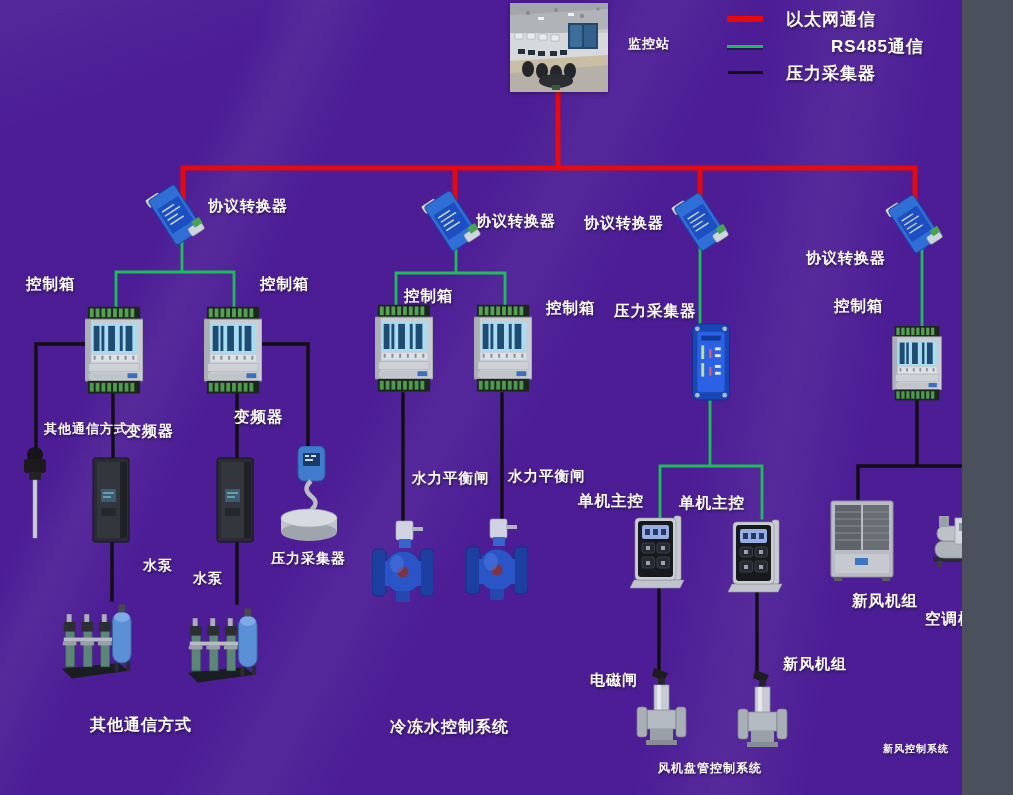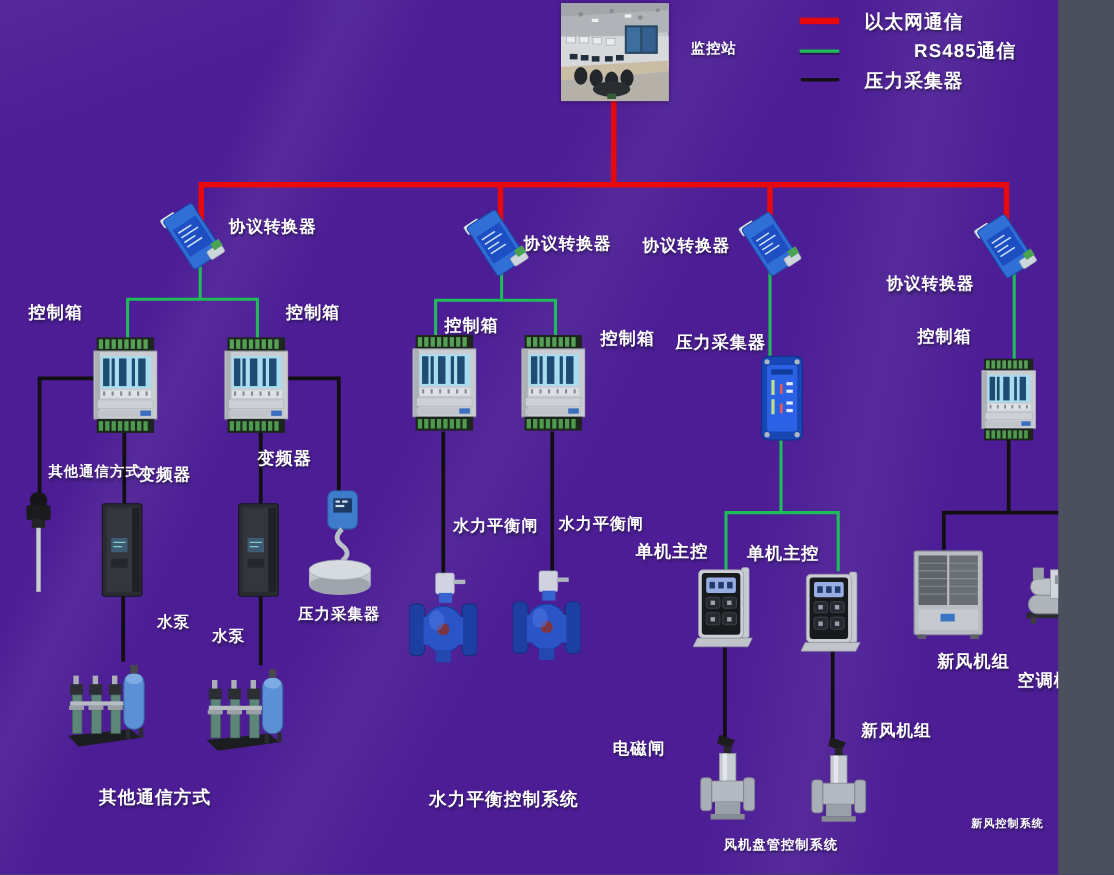--- a/index.html
+++ b/index.html
@@ -470,23 +470,23 @@
   <div class="lbl" style="left:271px;top:550px;font-size:14px">压力采集器</div>
   <div class="lbl" style="left:143px;top:557px;font-size:14px">水泵</div>
   <div class="lbl" style="left:193px;top:570px;font-size:14px">水泵</div>
 
   <div class="lbl" style="left:412px;top:469px;font-size:14.5px">水力平衡闸</div>
   <div class="lbl" style="left:508px;top:467px;font-size:14.5px">水力平衡闸</div>
 
   <div class="lbl" style="left:578px;top:491px;font-size:15.5px">单机主控</div>
   <div class="lbl" style="left:679px;top:493px;font-size:15.5px">单机主控</div>
 
-  <div class="lbl" style="left:557px;top:671px;font-size:15px">电磁闸</div>
+  <div class="lbl" style="left:590px;top:671px;font-size:15px">电磁闸</div>
   <div class="lbl" style="left:783px;top:655px;font-size:15px">新风机组</div>
   <div class="lbl" style="left:852px;top:591px;font-size:15.5px">新风机组</div>
   <div class="lbl" style="left:925px;top:609px;font-size:15.5px">空调机组</div>
 
   <div class="lbl" style="left:90px;top:715px;font-size:16px">其他通信方式</div>
-  <div class="lbl" style="left:390px;top:717px;font-size:16px">水力平衡控制系统</div>
+  <div class="lbl" style="left:390px;top:717px;font-size:16px">冷冻水控制系统</div>
   <div class="lbl" style="left:658px;top:760px;font-size:12px">风机盘管控制系统</div>
   <div class="lbl" style="left:883px;top:742px;font-size:10px">新风控制系统</div>
 
 </div>
 
 </body></html>

